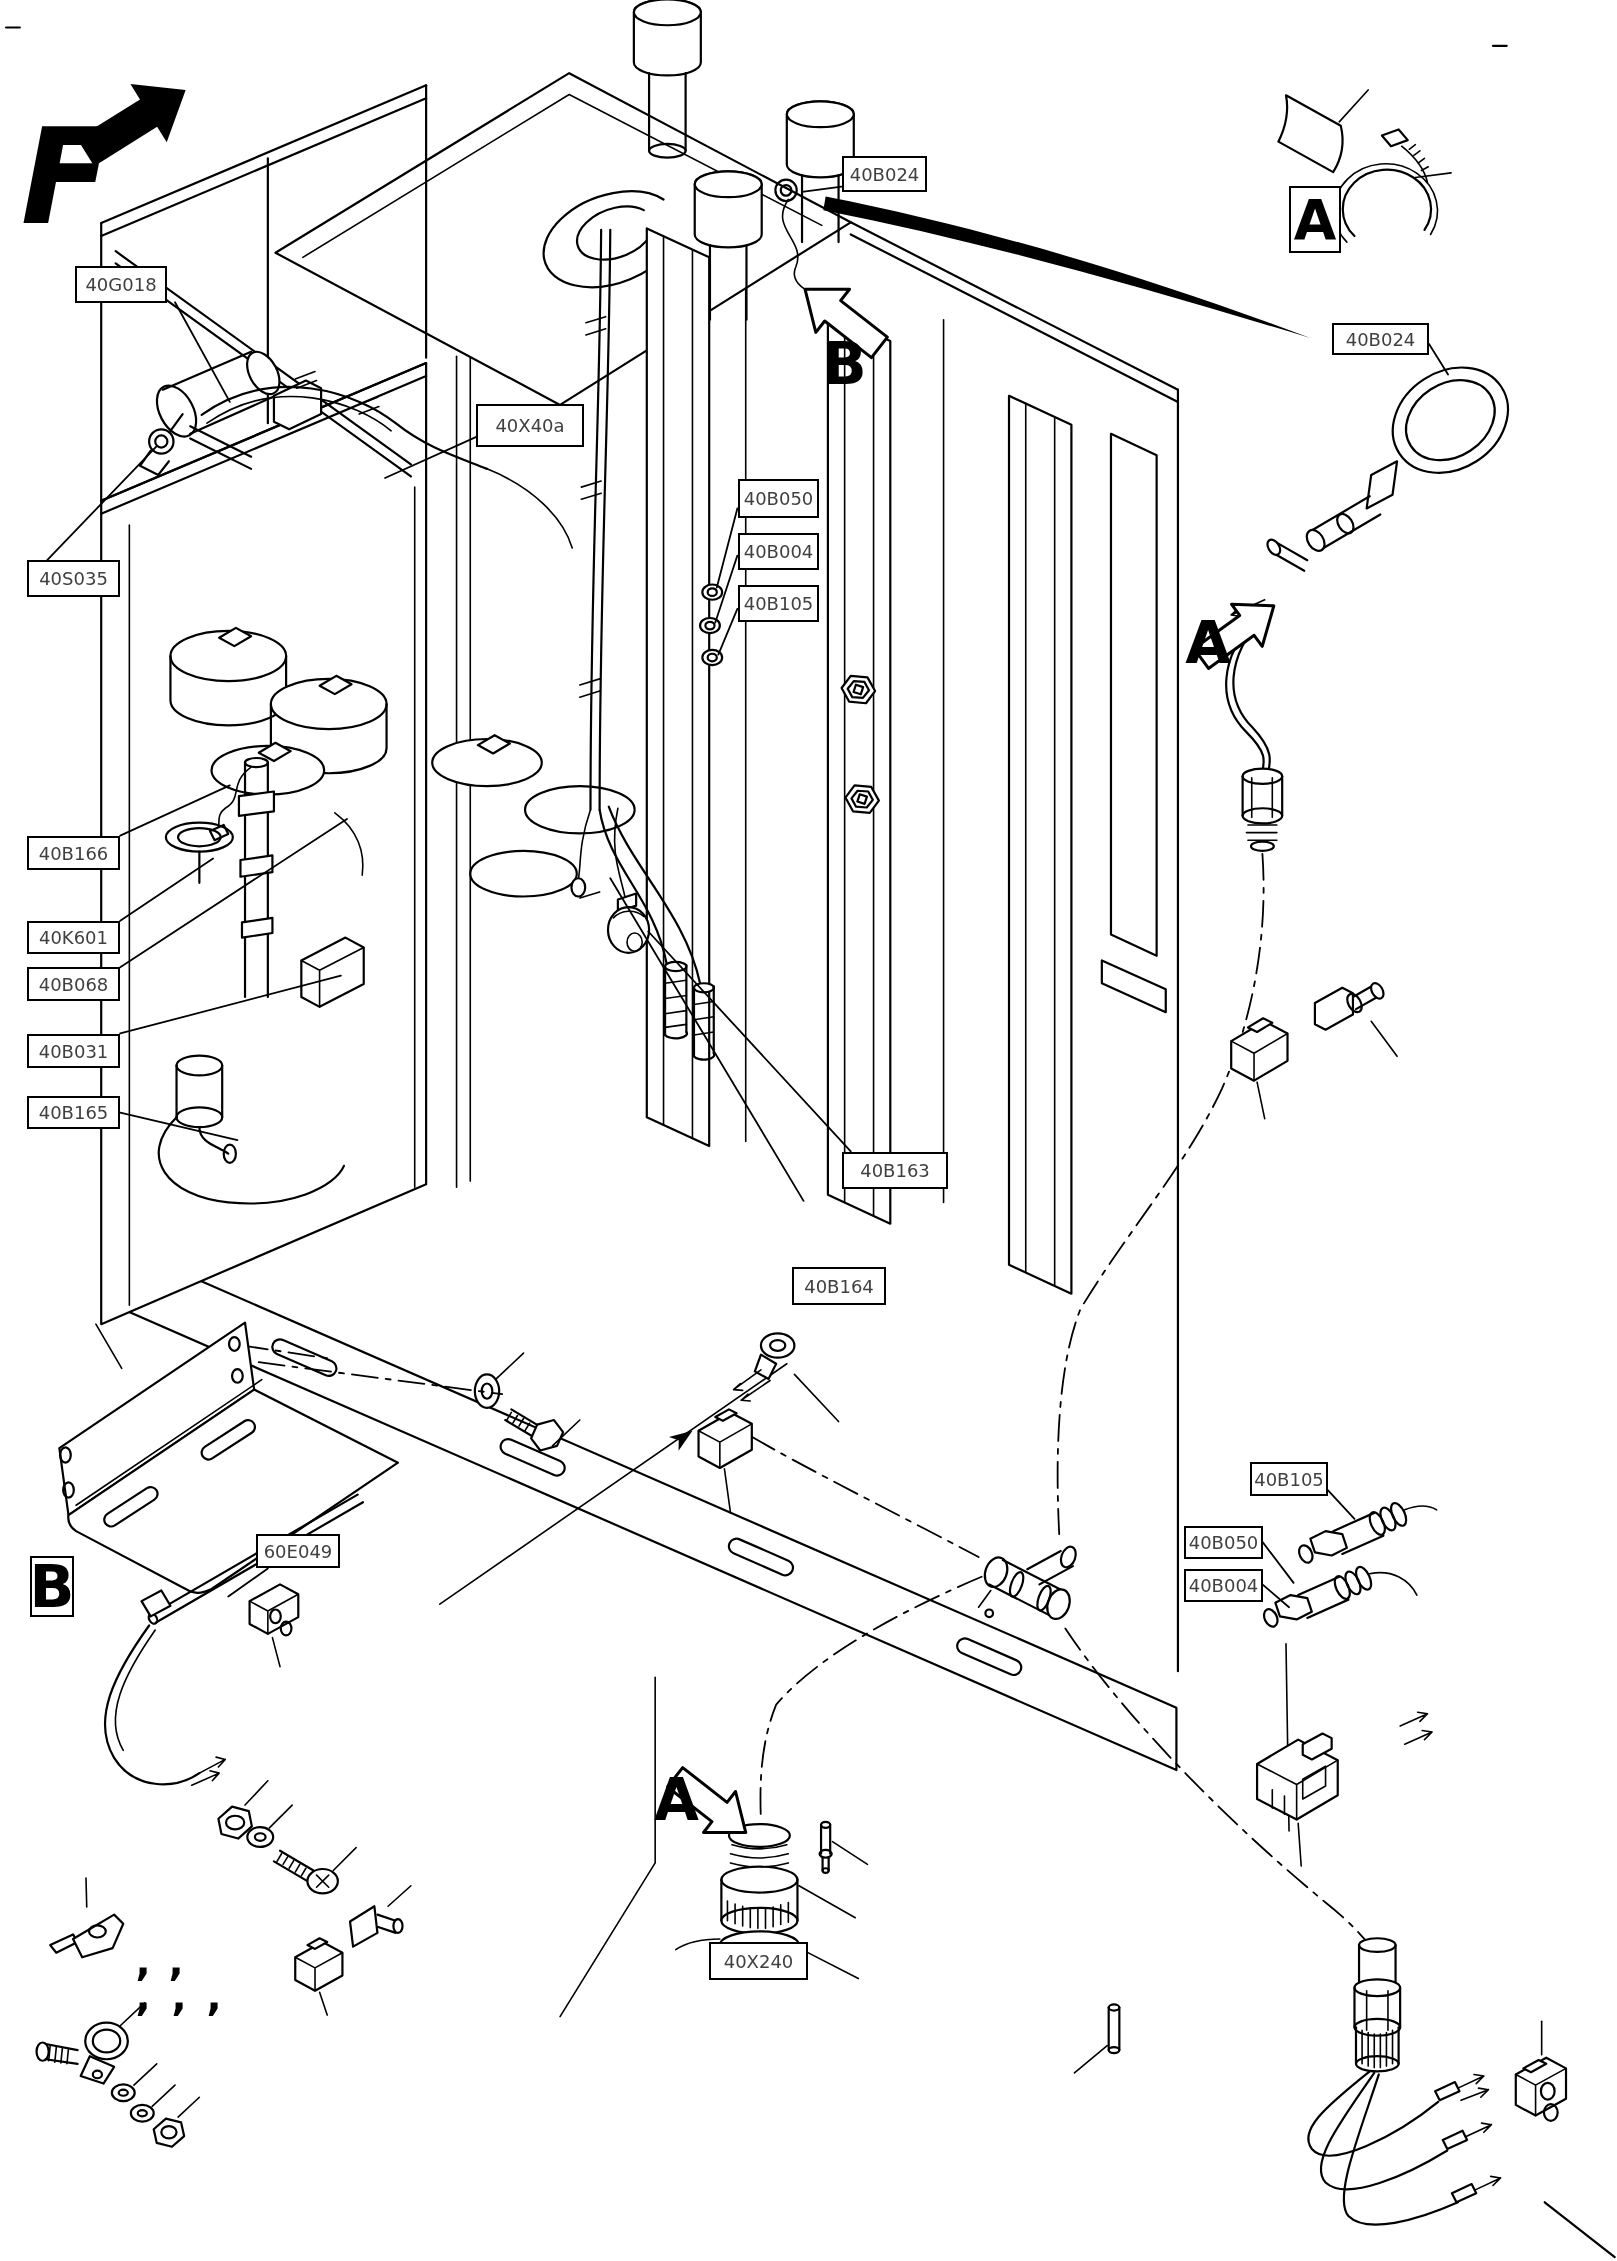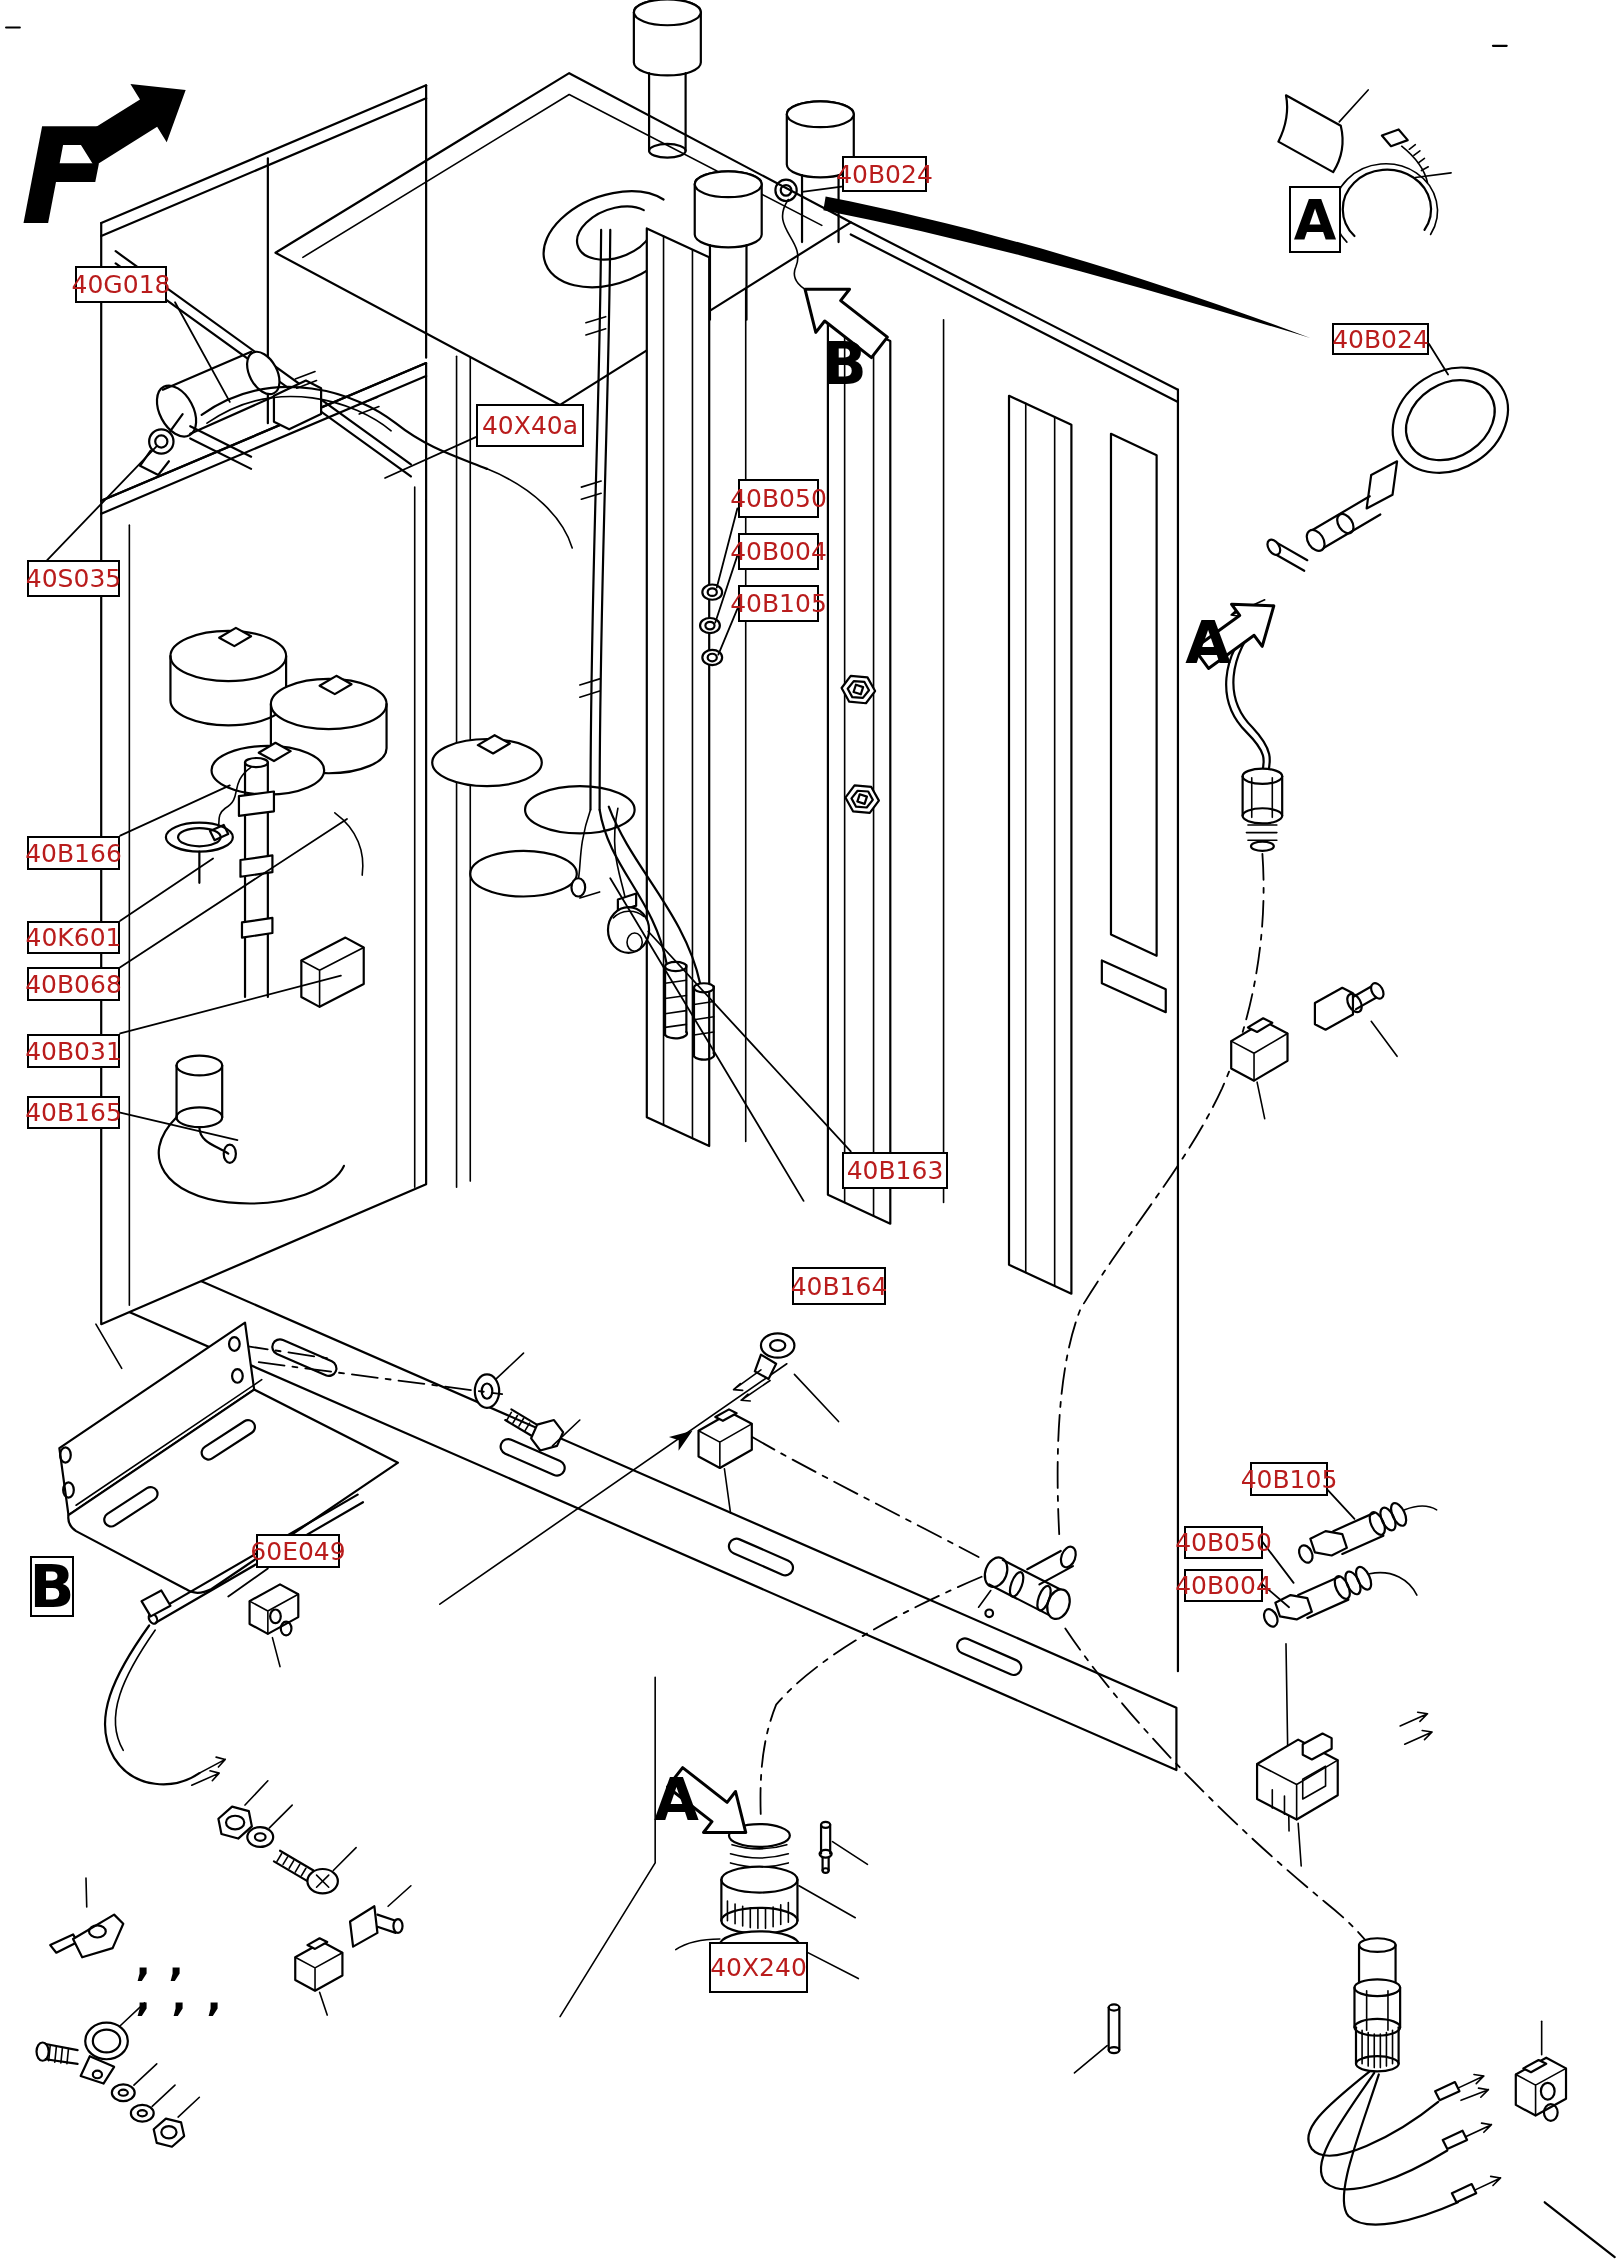--- a/index.html
+++ b/index.html
@@ -11,21 +11,21 @@
       stroke:#000;fill:none;stroke-width:2.2;stroke-linecap:round;stroke-linejoin:round;}
   .art .wf{fill:#ffffff;}
   .art .bk{fill:#000;stroke:none;}
   .art .thin{stroke-width:1.6;}
   .art .dd{stroke-dasharray:26 8 5 8;stroke-width:1.8;}
   #leader-layer polyline{stroke:#000;stroke-width:1.8;fill:none;}
   #arrow-layer path.outline{fill:#fff;stroke:#000;stroke-width:3;}
   #arrow-layer path.solid,#arrow-layer path.head{fill:#000;stroke:none;}
   .plabel{position:absolute;box-sizing:border-box;border:2.3px solid #000;background:#fff;
       display:flex;align-items:center;justify-content:center;
-      font-size:25px;color:#b91c1c;white-space:nowrap;letter-spacing:0px;}
+      font-size:18px;color:#404040;white-space:nowrap;letter-spacing:0px;}
   .vletter{position:absolute;box-sizing:border-box;display:flex;align-items:center;justify-content:center;
       color:#000;font-weight:bold;}
   .vletter.boxed{border:2.3px solid #000;background:#fff;}
   .vletter.it{font-style:italic;font-weight:bold;}
 </style>
 </head>
 <body>
 
 <div class="page">
 
@@ -576,21 +576,21 @@
       <div class="plabel" style="left: 27px; top: 921px; width: 93px; height: 33px;">40K601</div>
       <div class="plabel" style="left: 27px; top: 967px; width: 93px; height: 34px;">40B068</div>
       <div class="plabel" style="left: 27px; top: 1034px; width: 93px; height: 34px;">40B031</div>
       <div class="plabel" style="left: 27px; top: 1096px; width: 93px; height: 33px;">40B165</div>
       <div class="plabel" style="left: 842px; top: 1152px; width: 106px; height: 37px;">40B163</div>
       <div class="plabel" style="left: 792px; top: 1267px; width: 94px; height: 38px;">40B164</div>
       <div class="plabel" style="left: 256px; top: 1534px; width: 84px; height: 34px;">60E049</div>
       <div class="plabel" style="left: 1250px; top: 1462px; width: 78px; height: 34px;">40B105</div>
       <div class="plabel" style="left: 1184px; top: 1526px; width: 79px; height: 33px;">40B050</div>
       <div class="plabel" style="left: 1184px; top: 1569px; width: 79px; height: 33px;">40B004</div>
-      <div class="plabel" style="left: 709px; top: 1942px; width: 99px; height: 51px;">40X240</div>
+      <div class="plabel" style="left: 709px; top: 1942px; width: 99px; height: 38px;">40X240</div>
       <div class="vletter it" style="left: 33px; top: 113px; width: 65px; height: 128px; font-size: 131px;">F</div>
       <div class="vletter boxed" style="left: 1289px; top: 186px; width: 52px; height: 67px; font-size: 55px;">A</div>
       <div class="vletter" style="left: 827px; top: 339px; width: 35px; height: 49px; font-size: 58px;">B</div>
       <div class="vletter" style="left: 1189px; top: 616px; width: 38px; height: 52px; font-size: 59px;">A</div>
       <div class="vletter boxed" style="left: 30px; top: 1556px; width: 44px; height: 61px; font-size: 59px;">B</div>
       <div class="vletter" style="left: 658px; top: 1775px; width: 37px; height: 49px; font-size: 58px;">A</div>
       <div class="vletter" style="left: 134px; top: 1942px; width: 18px; height: 37px; font-size: 40px;">,</div>
       <div class="vletter" style="left: 167px; top: 1942px; width: 18px; height: 37px; font-size: 40px;">,</div>
       <div class="vletter" style="left: 134px; top: 1977px; width: 18px; height: 37px; font-size: 40px;">,</div>
       <div class="vletter" style="left: 170px; top: 1977px; width: 18px; height: 37px; font-size: 40px;">,</div>

